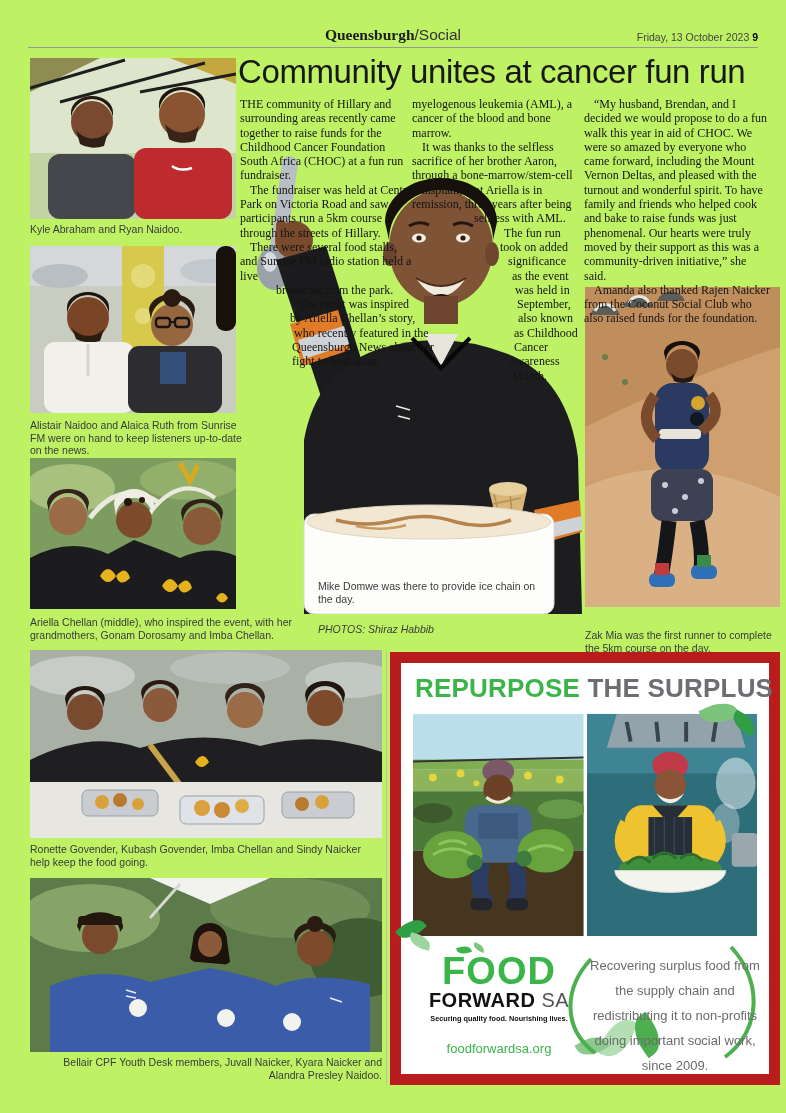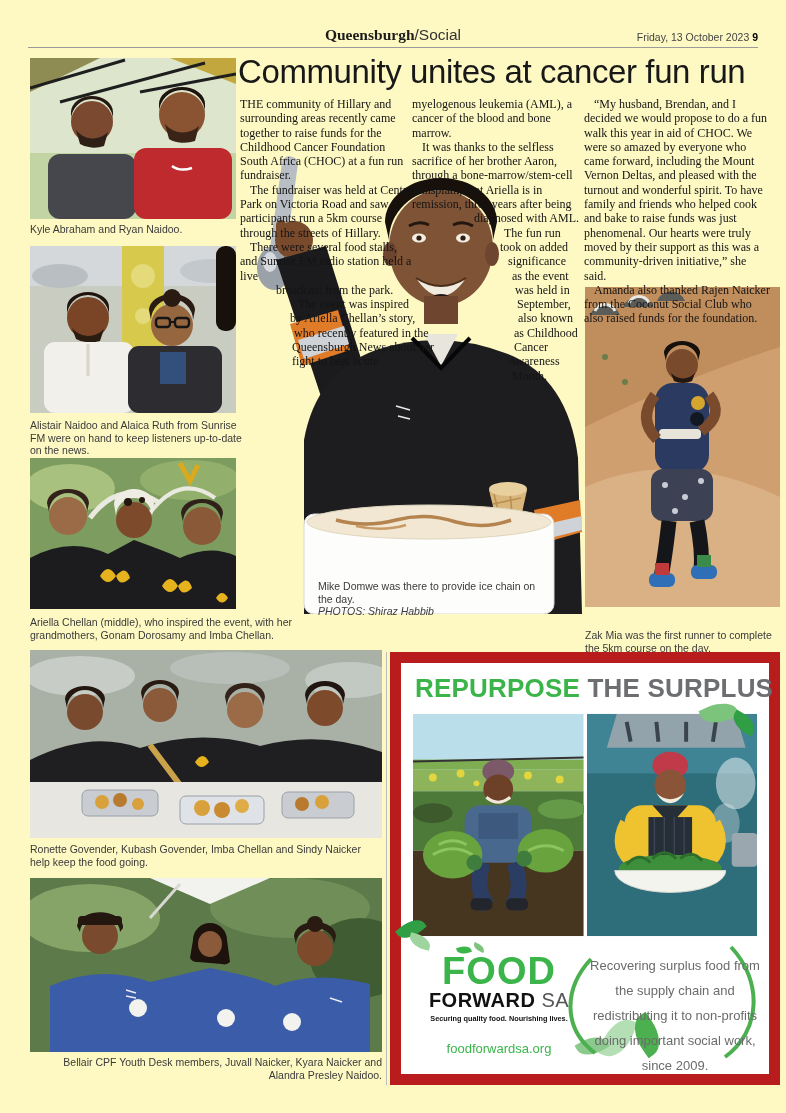--- a/index.html
+++ b/index.html
@@ -1,35 +1,35 @@
 <!DOCTYPE html>
 <html><head>
 <meta charset="utf-8">
 <style>
   * { margin:0; padding:0; box-sizing:border-box; }
   body { background:#fff; }
-  .page { position:relative; width:786px; height:1113px; background:#fef9c3;
+  .page { position:relative; width:786px; height:1113px; background:#bef264;
           font-family:"Liberation Sans",sans-serif; outline:1px solid #e0e0e0; overflow:hidden; }
 
   
   .masthead-center { position:absolute; top:26px; left:0; right:0; text-align:center; font-size:15.5px; color:#1c1c1c; }
   .masthead-center .qb { font-family:"Liberation Serif",serif; font-weight:bold; }
   .masthead-center .soc { font-family:"Liberation Sans",sans-serif; font-weight:normal; color:#333; }
   .masthead-right { position:absolute; top:31px; right:28px; font-size:10.5px; color:#444; }
   .masthead-right b { color:#000; }
   .head-rule { position:absolute; top:47px; left:28px; right:28px; border-top:1px solid #9a9a9a; }
 
   
   .headline { position:absolute; left:238px; top:53px; width:545px; font-size:33px; font-weight:500;
               color:#181818; letter-spacing:-0.4px; white-space:nowrap; }
 
   
   .photo { position:absolute; overflow:hidden; background:#cfcfc8; }
   .caption { position:absolute; font-size:10.5px; line-height:12.6px; color:#3a3a3a; }
-  .caption .credit { font-style:italic; }
+  .caption .credit { font-style:italic;margin-top:18px; }
 
   
   .col { position:absolute; top:97px; font-family:"Liberation Serif",serif; font-size:12px;
          line-height:14.3px; color:#141414; z-index:2; }
   .col p { margin:0; }
   .col p.ind { text-indent:10px; }
   .wline { white-space:nowrap; }
 
   
   .center-illus { position:absolute; left:246px; top:128px; width:336px; height:486px; z-index:1; }
@@ -155,21 +155,21 @@
     <div class="wline" style="padding-left:58px">The event was inspired</div>
     <div class="wline" style="padding-left:50px">by Ariella Chellan’s story,</div>
     <div class="wline" style="padding-left:54px">who recently featured in the</div>
     <div class="wline" style="padding-left:52px">Queensburgh News about her</div>
     <div class="wline" style="padding-left:52px">fight to beat acute</div>
   </div>
 
   <div class="col" style="left:412px;width:176px;">
     <p>myelogenous leukemia (AML), a cancer of the blood and bone marrow.</p>
     <p class="ind">It was thanks to the selfless sacrifice of her brother Aaron, through a bone-marrow/stem-cell transplant, that Ariella is in remission, three years after being</p>
-    <div class="wline" style="padding-left:62px">diagnosed with AML.</div>
+    <div class="wline" style="padding-left:62px">selfless with AML.</div>
     <div class="wline" style="padding-left:92px">The fun run</div>
     <div class="wline" style="padding-left:88px">took on added</div>
     <div class="wline" style="padding-left:96px">significance</div>
     <div class="wline" style="padding-left:100px">as the event</div>
     <div class="wline" style="padding-left:103px">was held in</div>
     <div class="wline" style="padding-left:105px">September,</div>
     <div class="wline" style="padding-left:106px">also known</div>
     <div class="wline" style="padding-left:102px">as Childhood</div>
     <div class="wline" style="padding-left:102px">Cancer</div>
     <div class="wline" style="padding-left:96px">Awareness</div>

